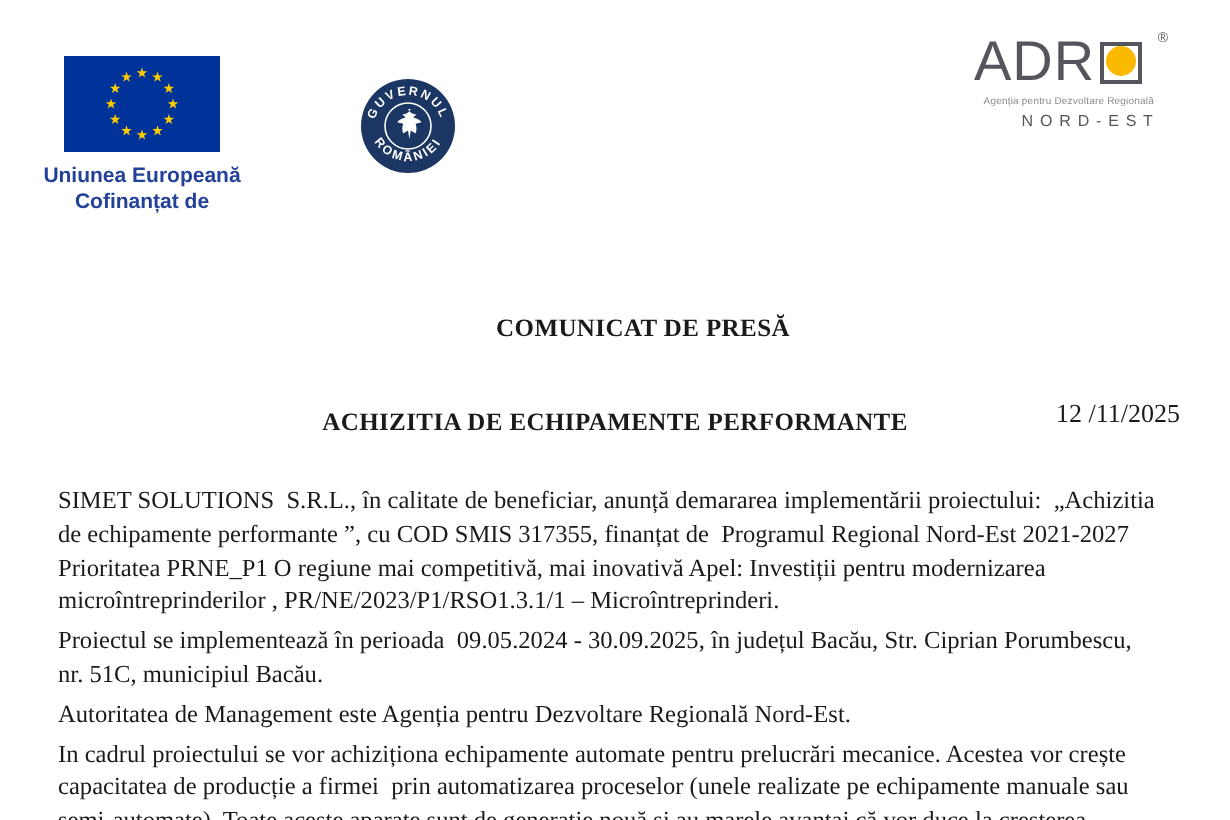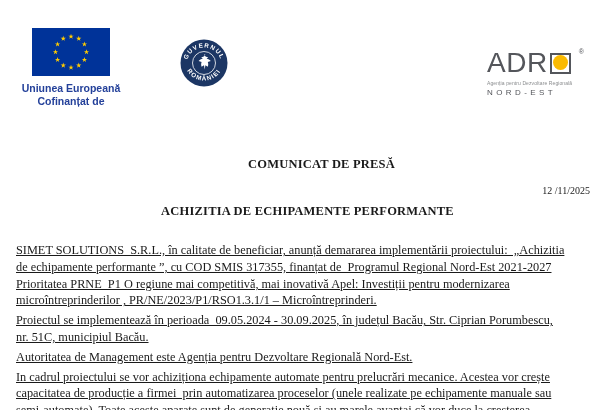--- a/index.html
+++ b/index.html
@@ -10,45 +10,45 @@
 
   
   .eu-logo { position:absolute; left:32px; top:28px; }
   .eu-caption {
     position:absolute; left:6px; top:82px; width:130px; text-align:center;
     font-family:"Liberation Sans", sans-serif; font-weight:bold;
     font-size:10.5px; line-height:12.5px; color:#24419A;
   }
   .gov-logo { position:absolute; left:180px; top:39px; }
   .regio-logo { position:absolute; left:298px; top:33px; }
-  .adr { position:absolute; left:487px; top:52px; width:90px;
-         font-family:"Liberation Sans", sans-serif; color:#54565B; }
+  .adr { position:absolute; left:487px; top:20px; width:90px;
+         font-family:"Liberation Sans", sans-serif; color:#54565B;text-align:right; }
   .adr-top { position:relative; display:flex; align-items:flex-start; height:24px; }
   .adr-word { font-size:28px; line-height:22px; font-weight:400; letter-spacing:0.5px; }
   .adr-box { width:21px; height:21px; border:2px solid #54565B; box-sizing:border-box;
              position:relative; overflow:hidden; margin-left:2px; margin-top:1px; background:#fff; }
   .adr-sun { position:absolute; top:0; right:1px; width:15px; height:15px;
              border-radius:50%; background:#FBBA00; }
   .adr-reg { position:absolute; right:-7px; top:-4px; font-size:7px; color:#54565B; }
   .adr-agency { font-size:5px; color:#8A8C8E; margin-top:4px; white-space:nowrap; letter-spacing:0.1px; }
   .adr-region { font-size:8px; margin-top:2px; white-space:nowrap; letter-spacing:0.6px; color:#54565B; }
 
   
   .doc-title {
     position:absolute; top:157px; left:0; right:0; text-align:center;
     font-weight:bold; font-size:12.5px; letter-spacing:0.2px;padding-left:28px;
   }
-  .doc-date { position:absolute; top:185px; right:25px; font-size:10px;margin-left:12px; }
+  .doc-date { position:absolute; top:199px; right:25px; font-size:13px;margin-left:12px; }
   .doc-headline {
     position:absolute; top:204px; left:0; right:0; text-align:center;
     font-weight:bold; font-size:12.5px; letter-spacing:0.2px;
   }
   .paras { position:absolute; top:242px; left:13px; width:596px;
            font-size:12.3px; line-height:16.8px; }
-  .paras p { margin:0 0 3px 3px; white-space:pre-wrap;text-decoration:underline; }
+  .paras p { margin:0 0 3px 16px; white-space:pre-wrap; }
 </style>
 </head>
 <body>
 
 <div class="page">
 
   <div class="eu-logo">
     <svg width="78" height="48" viewBox="0 0 78 48">
       <defs>
         <path id="star" d="M0,-2.8 L0.63,-0.87 2.66,-0.87 1.02,0.33 1.65,2.27 0,1.07 -1.65,2.27 -1.02,0.33 -2.66,-0.87 -0.63,-0.87 Z" fill="#FFCC00"></path>

